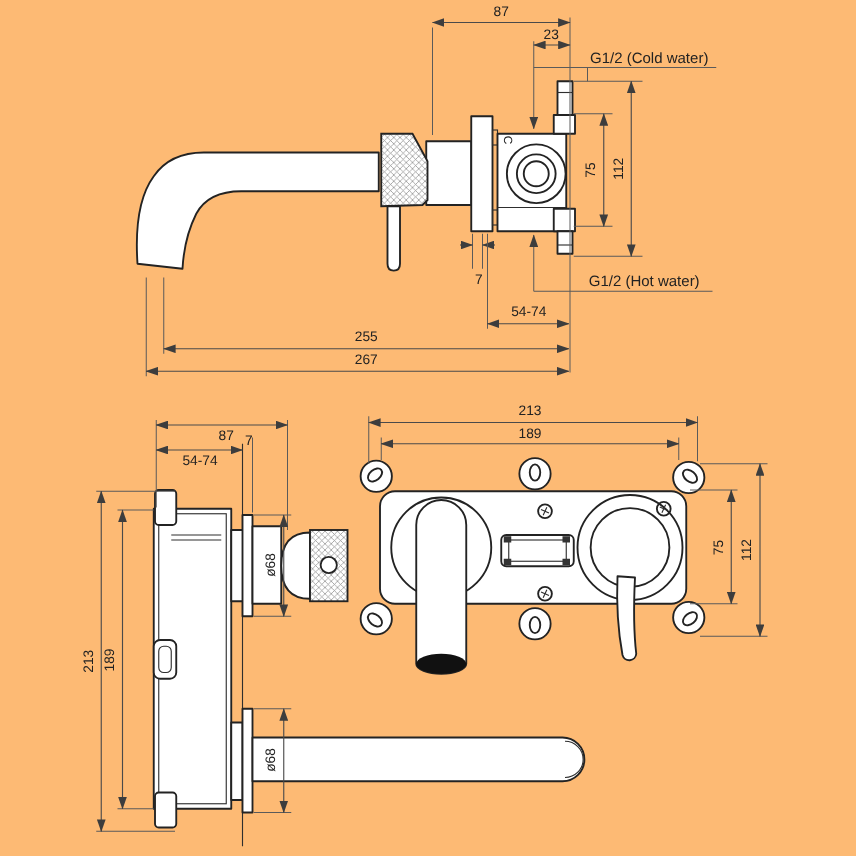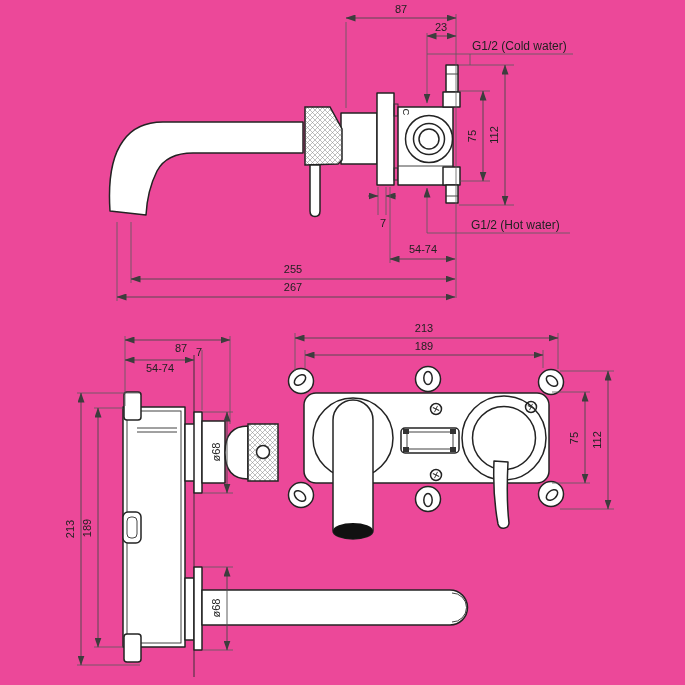--- a/index.html
+++ b/index.html
@@ -1,16 +1,16 @@
 <!DOCTYPE html>
 <html><head>
 <meta charset="utf-8">
 <style>
   html,body{margin:0;padding:0;background:#fff;}
-  .sheet{width:685px;height:685px;background:#ec4899;position:relative;overflow:hidden;}
+  .sheet{width:685px;height:685px;background:#fdba74;position:relative;overflow:hidden;}
   svg{display:block;}
   .obj{stroke:#232323;stroke-width:1.5;fill:none;stroke-linejoin:round;stroke-linecap:round;}
   .objf{stroke:#232323;stroke-width:1.5;fill:#fff;stroke-linejoin:round;}
   .thin{stroke:#2e2e2e;stroke-width:0.9;fill:none;}
   .dim{stroke:#4a4a4a;stroke-width:0.9;fill:none;}
   .ext{stroke:#5a5a5a;stroke-width:0.8;fill:none;}
   .dimtext{font-family:"Liberation Sans",sans-serif;font-size:11px;fill:#222;}
   .biglabel{font-family:"Liberation Sans",sans-serif;font-size:12px;fill:#222;}
   .smalltext{font-family:"Liberation Sans",sans-serif;font-size:9.5px;fill:#222;}
 </style>

